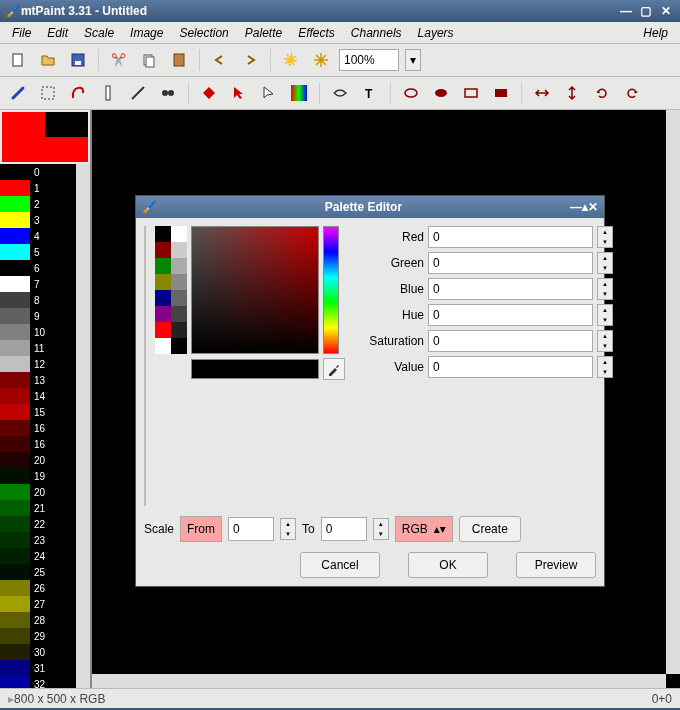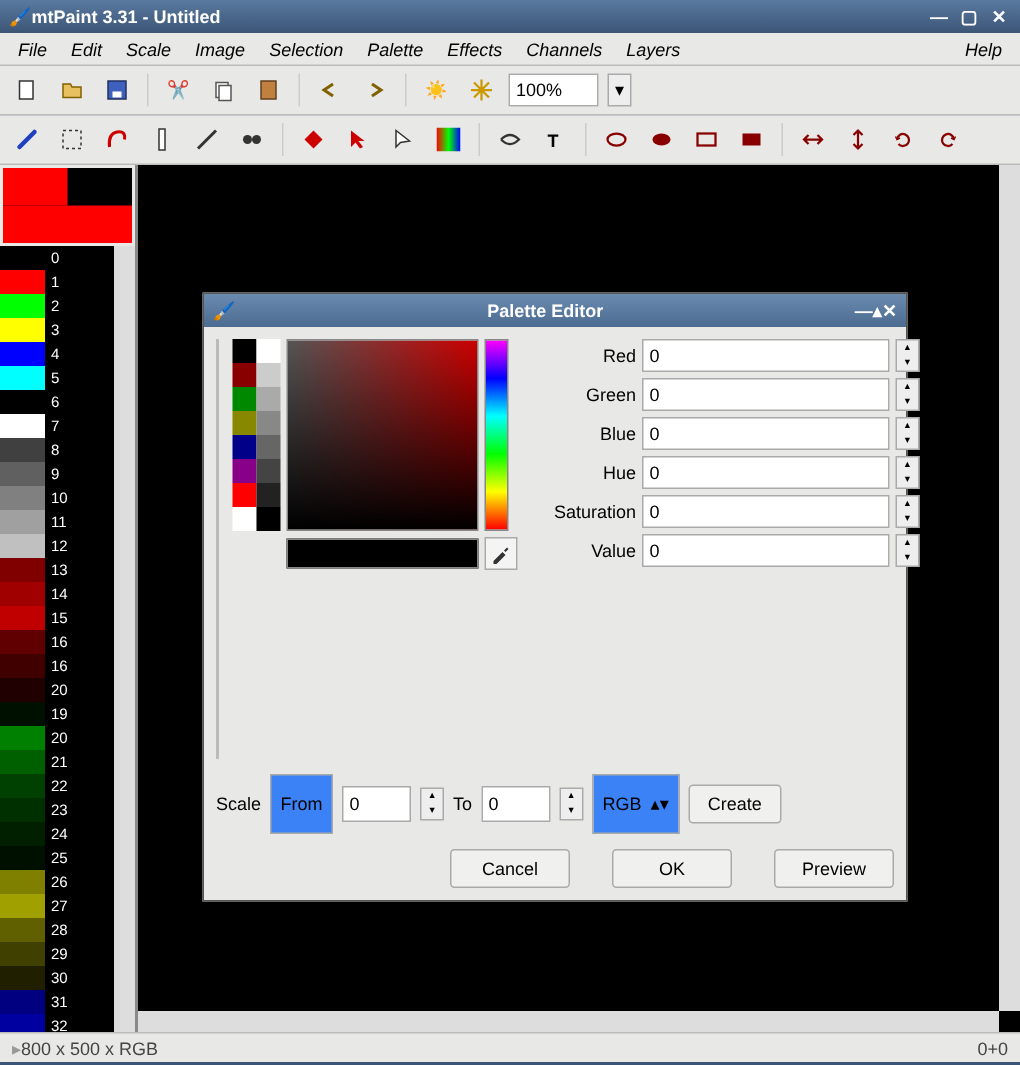--- a/index.html
+++ b/index.html
@@ -57,21 +57,21 @@
 .drop { width: 22px; height: 22px; border: 1px solid #aaa; background: #f4f4f4; display: inline-flex; align-items: center; justify-content: center; cursor: pointer; }
 .dlg-fields { flex: 1; display: flex; flex-direction: column; gap: 4px; }
 .fld { display: flex; align-items: center; gap: 4px; }
 .fld label { width: 70px; text-align: right; }
 .fld input { flex: 1; height: 22px; border: 1px solid #aaa; padding: 0 4px; background: #fff; }
 .spin { width: 16px; height: 22px; border: 1px solid #aaa; background: #eee; display: flex; flex-direction: column; }
 .spin span { flex: 1; font-size: 7px; text-align: center; cursor: pointer; line-height: 10px; }
 .dlg-scale { display: flex; align-items: center; gap: 6px; margin-top: 10px; }
 .dlg-scale input { width: 46px; height: 24px; border: 1px solid #aaa; padding: 0 4px; background: #fff; }
 .btn { height: 26px; padding: 0 12px; border: 1px solid #aaa; background: #f0f0ee; cursor: pointer; border-radius: 3px; }
-.combo { height: 40px; border: 1px solid #aaa; background: #3b82f6; padding: 0 6px; display: inline-flex; align-items: center; gap: 6px; }
+.combo { height: 26px; border: 1px solid #aaa; background: #fca5a5; padding: 0 6px; display: inline-flex; align-items: center; gap: 6px; }
 .dlg-buttons { display: flex; justify-content: flex-end; gap: 28px; margin-top: 10px; }
 .dlg-buttons .btn { width: 80px; }
 
 svg { width: 16px; height: 16px; }
 </style>
 </head>
 <body>
 
 <div class="titlebar">
   <span>🖌️</span>

